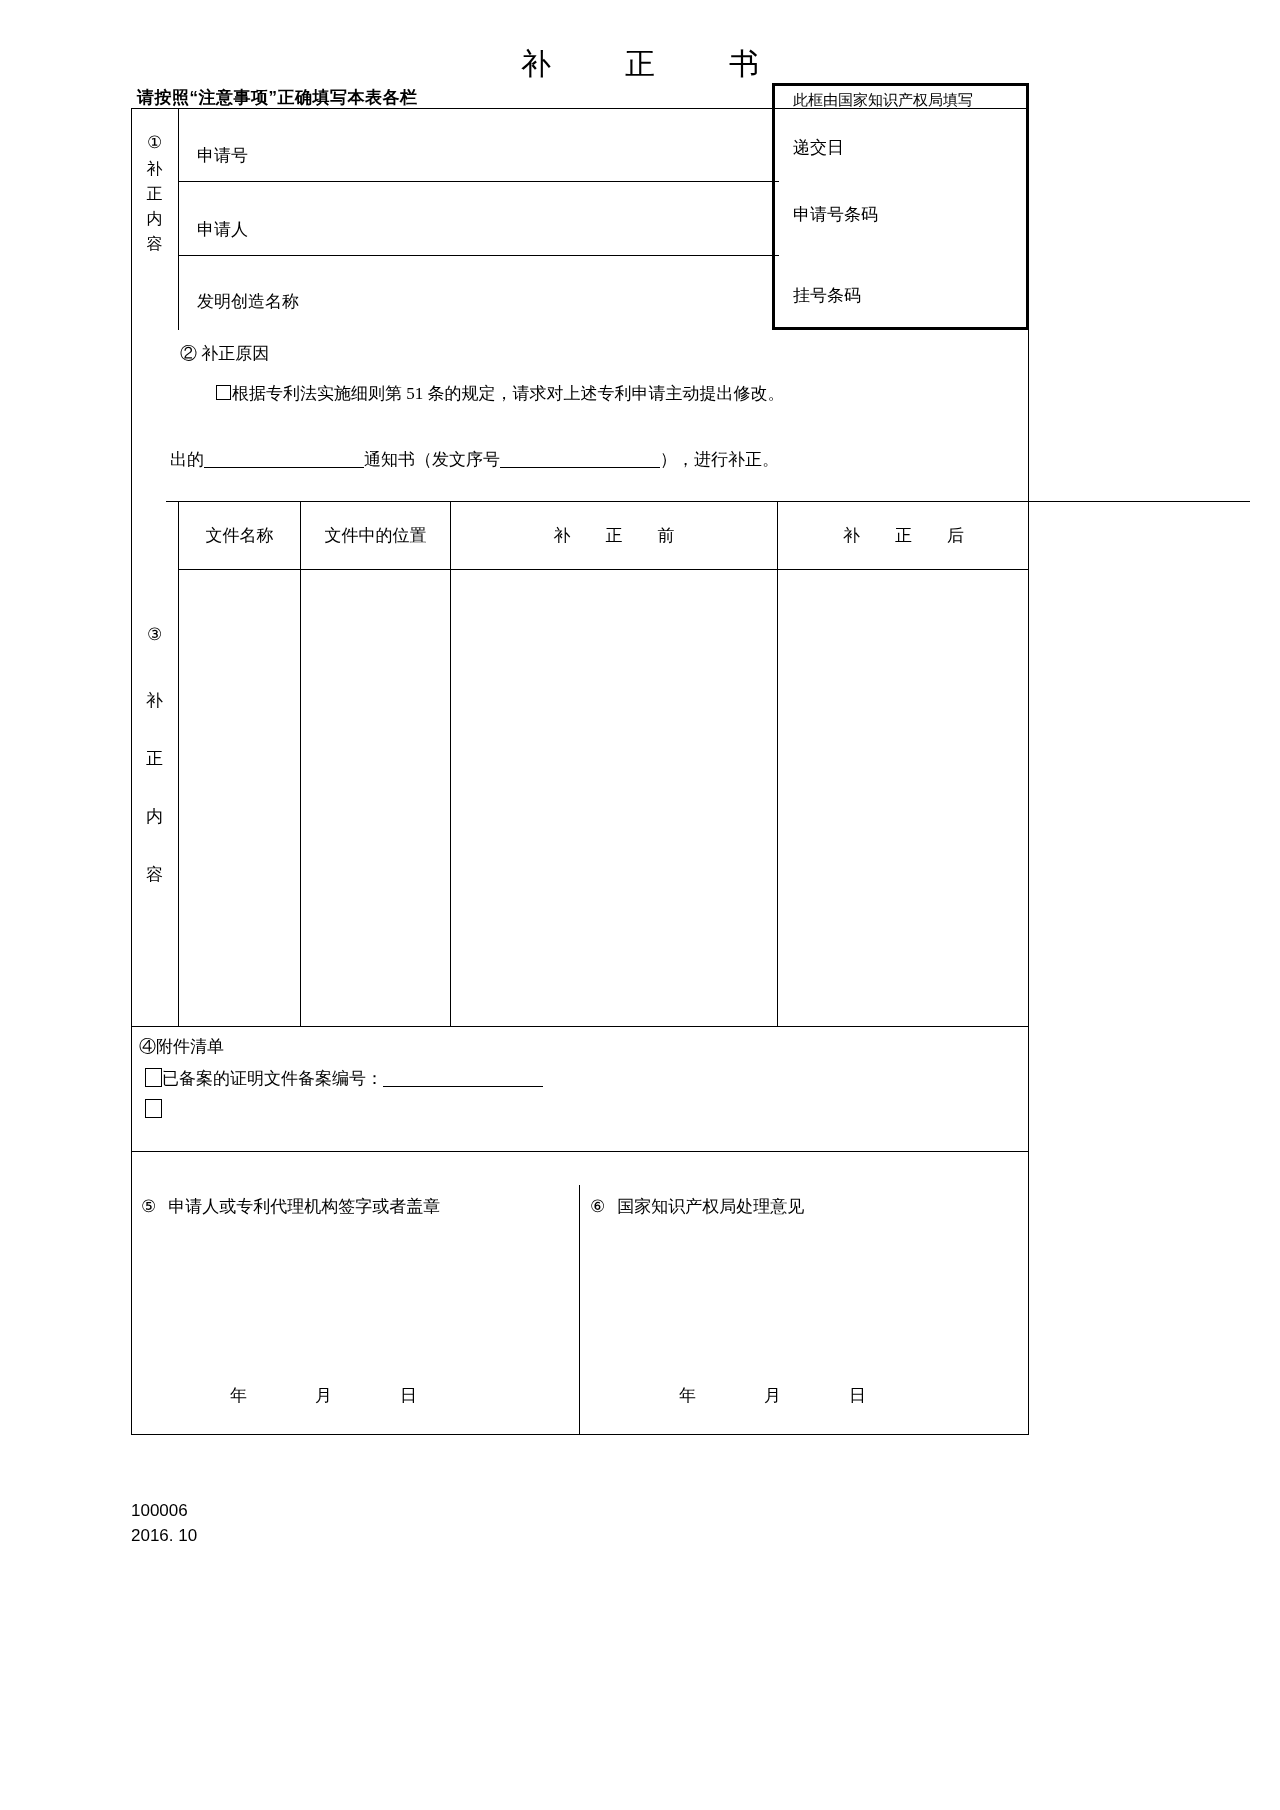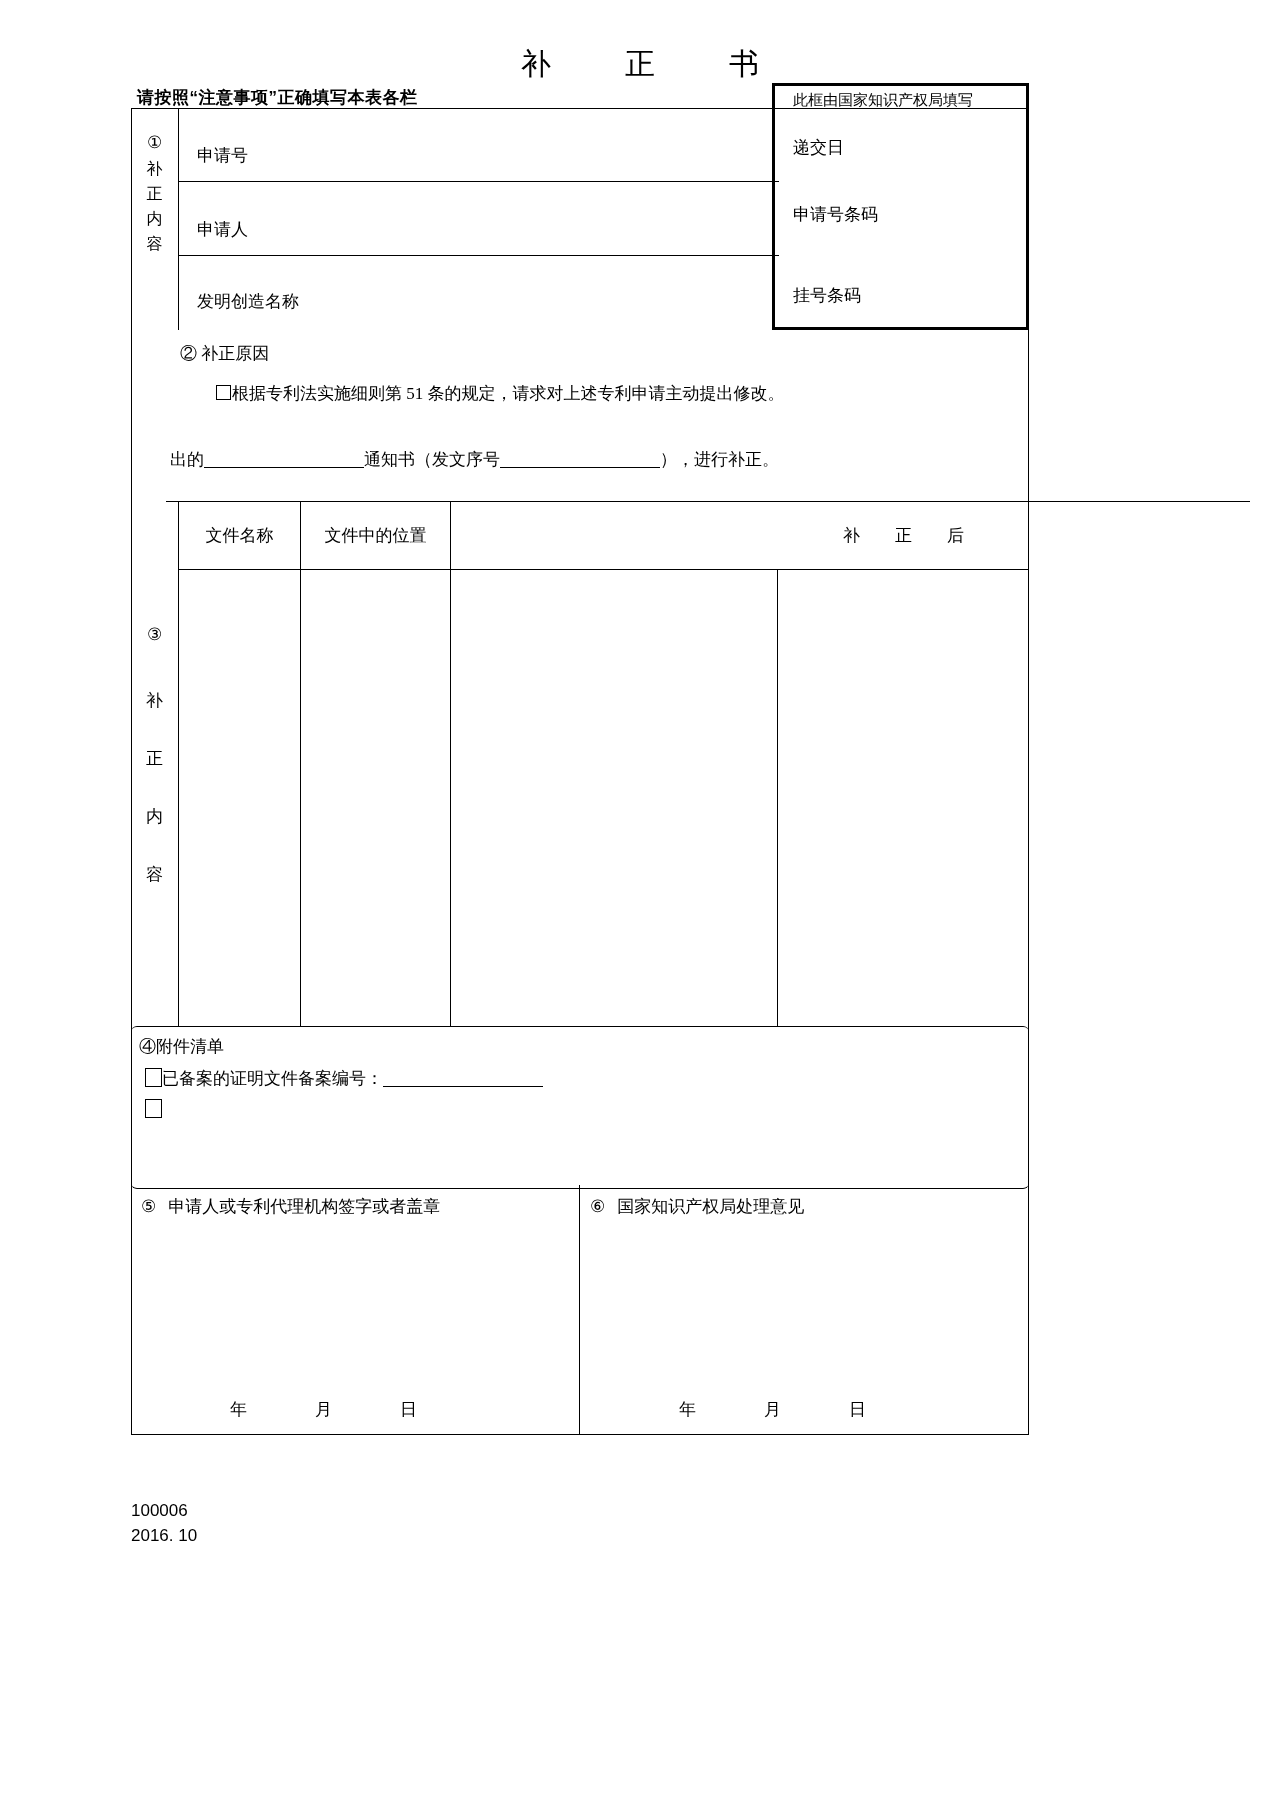--- a/index.html
+++ b/index.html
@@ -271,25 +271,24 @@
   .bcol.c2 { left: 122px; width: 150px; }
   .bcol.c3 { left: 272px; width: 327px; }
   .bcol.c4 { left: 599px; width: 251px; border-right: none; }
 
   
   .sec4 {
     position: absolute;
     left: 131px;
     top: 1026px;
     width: 898px;
-    height: 163px;
+    height: 126px;
     border-top: 1.4px solid #000;
     border-bottom: 1.4px solid #000;
     box-sizing: border-box;
-    border-radius: 6px;
   }
   .sec4 .s4-title {
     position: absolute;
     left: 8px; top: 8px;
     font-size: 17px;
   }
   .sec4 .s4-line1 {
     position: absolute;
     left: 14px; top: 40px;
     font-size: 17px;
@@ -328,21 +327,21 @@
   .sig-title {
     position: absolute;
     left: 10px;
     top: 10px;
     font-size: 17px;
     white-space: nowrap;
   }
   .sig-title .cnum { margin-right: 12px; }
   .sig-date {
     position: absolute;
-    bottom: 14px;
+    bottom: 28px;
     left: 0;
     width: 385px;
     font-size: 17px;
     text-align: center;
     margin-top: 48px;
   }
   .sig-date span { margin: 0 34px; }
 
   
   .footer {
@@ -408,20 +407,21 @@
 
   <div class="sec3">
     <div class="sec3-numcol">
       <div class="circle-num">③</div>
       <div class="vlabel">补正内容</div>
     </div>
     <div class="sec3-table">
       <div class="th-row">
         <div class="th c1">文件名称</div>
         <div class="th c2">文件中的位置</div>
+        <div class="th c3 sp">补　正　前</div>
         <div class="th c4 sp">补　正　后</div>
       </div>
       <div class="body-cols">
         <div class="bcol c1"></div>
         <div class="bcol c2"></div>
         <div class="bcol c3"></div>
         <div class="bcol c4"></div>
       </div>
     </div>
   </div>

